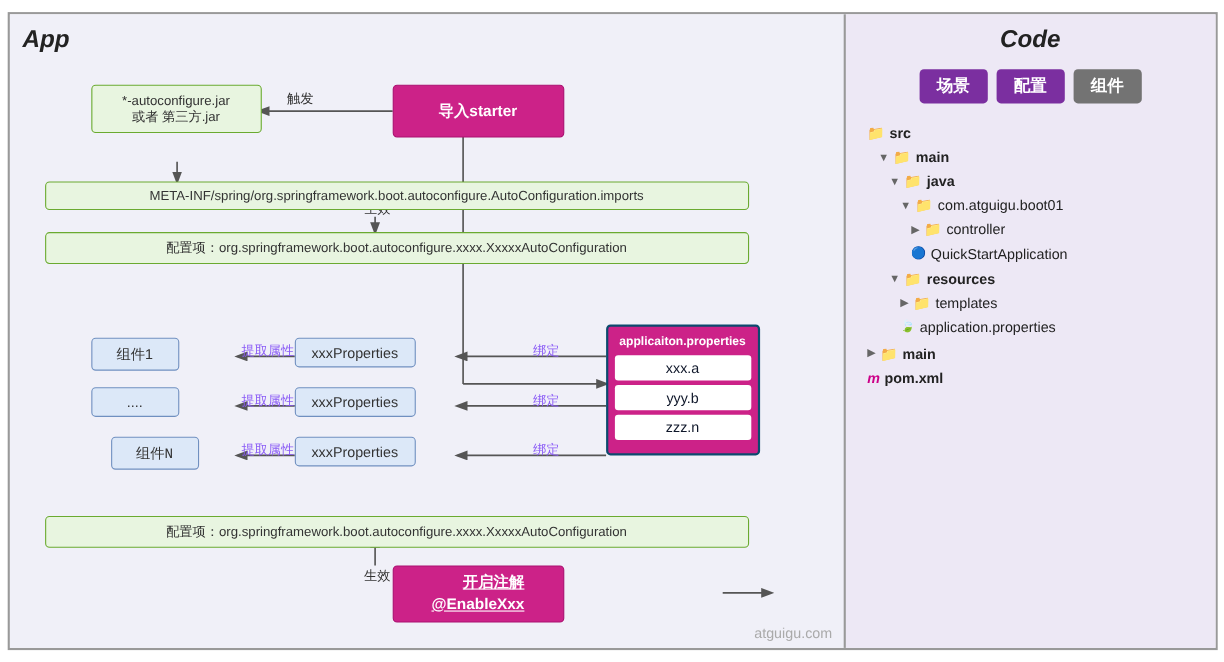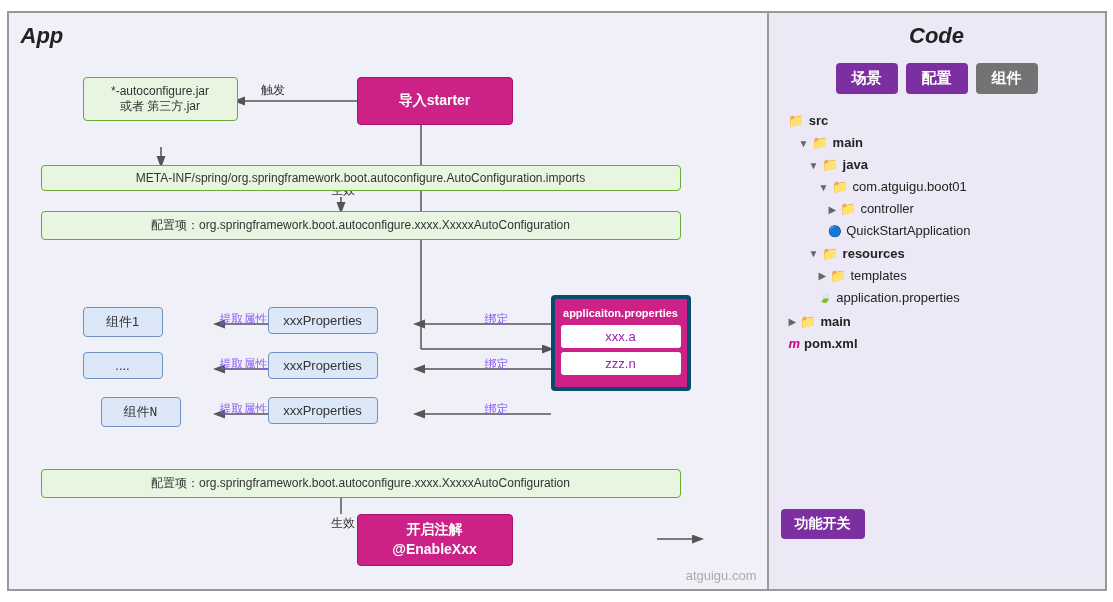--- a/index.html
+++ b/index.html
@@ -121,38 +121,38 @@
       border-radius: 4px;
       padding: 6px 14px;
       font-size: 14px;
       color: #fff;
       font-weight: bold;
       text-align: center;
     }
     
     .app-props-box {
       background: #cc2288;
-      border: 4px solid #0c4a6e;
+      border: 2px solid #0c4a6e;
       border-radius: 4px;
       padding: 8px 10px;
       color: #fff;
     }
     .app-props-title {
       font-size: 13px;
       font-weight: bold;
       margin-bottom: 6px;
       text-align: center;
     }
     .app-props-item {
       background: #fff;
       border-radius: 3px;
       margin: 4px 0;
       padding: 4px 8px;
       font-size: 13px;
-      color: #a21caf;
+      color: #0f172a;
       text-align: center;
     }
     
     .label-text {
       font-size: 12px;
       color: #8b5cf6;
       white-space: nowrap;
     }
     
     .diagram-svg {
@@ -248,20 +248,21 @@
         <span>META-INF/spring/org.springframework.boot.autoconfigure.AutoConfiguration.imports</span>
       </div>
 
       <div class="pos-abs green-box" style="left:20px; top:152px; width:640px; font-size:12px;">
         <span>配置项：org.springframework.boot.autoconfigure.xxxx.XxxxxAutoConfiguration</span>
       </div>
 
       <div class="pos-abs app-props-box" style="left:530px; top:236px; width:140px; padding:8px 6px;">
         <div class="app-props-title" style="font-size:11px;">applicaiton.properties</div>
         <div class="app-props-item">xxx.a</div>
+        <div class="app-props-item">yyy.b</div>
         <div class="app-props-item">zzz.n</div>
       </div>
 
       <div class="pos-abs label-text" style="left:199px; top:252px;">提取属性</div>
 
       <div class="pos-abs blue-box" style="left:62px; top:248px; width:80px;">
         <span>组件1</span>
       </div>
 
       <div class="pos-abs blue-box" style="left:247px; top:248px; width:110px;">
@@ -286,21 +287,21 @@
       <div class="pos-abs blue-box" style="left:247px; top:338px; width:110px;">
         <span>xxxProperties</span>
       </div>
       <div class="pos-abs label-text" style="left:464px; top:342px;">绑定</div>
 
       <div class="pos-abs green-box" style="left:20px; top:410px; width:640px; font-size:12px;">
         <span>配置项：org.springframework.boot.autoconfigure.xxxx.XxxxxAutoConfiguration</span>
       </div>
 
       <div class="pos-abs pink-box" style="left:336px; top:455px; width:156px; height:52px; display:flex; align-items:center; justify-content:center; white-space:pre-line; line-height:1.4;">
-        <span style="white-space:pre-line; text-align:center;">开启注解
+        <span style="white-space:pre-line; text-align:right;text-decoration:underline;">开启注解
 @EnableXxx</span>
       </div>
 
     </div>
 
     <div class="watermark">atguigu.com</div>
   </div>
 
   <div class="code-panel">
     <div class="code-title">Code</div>
@@ -368,17 +369,14 @@
         <span style="color:#e8a020;">📁</span>
         <span class="tree-label bold">main</span>
       </div>
 
       <div class="tree-item">
         <span style="color:#cc0088; font-weight:bold; font-size:13px; font-style:italic;">m</span>
         <span class="tree-label bold">pom.xml</span>
       </div>
     </div>
 
-    <div style="position:absolute; bottom:50px; left:12px;">
-      <button class="func-btn">功能开关</button>
-    </div>
   </div>
 </div>
 
 </body></html>

